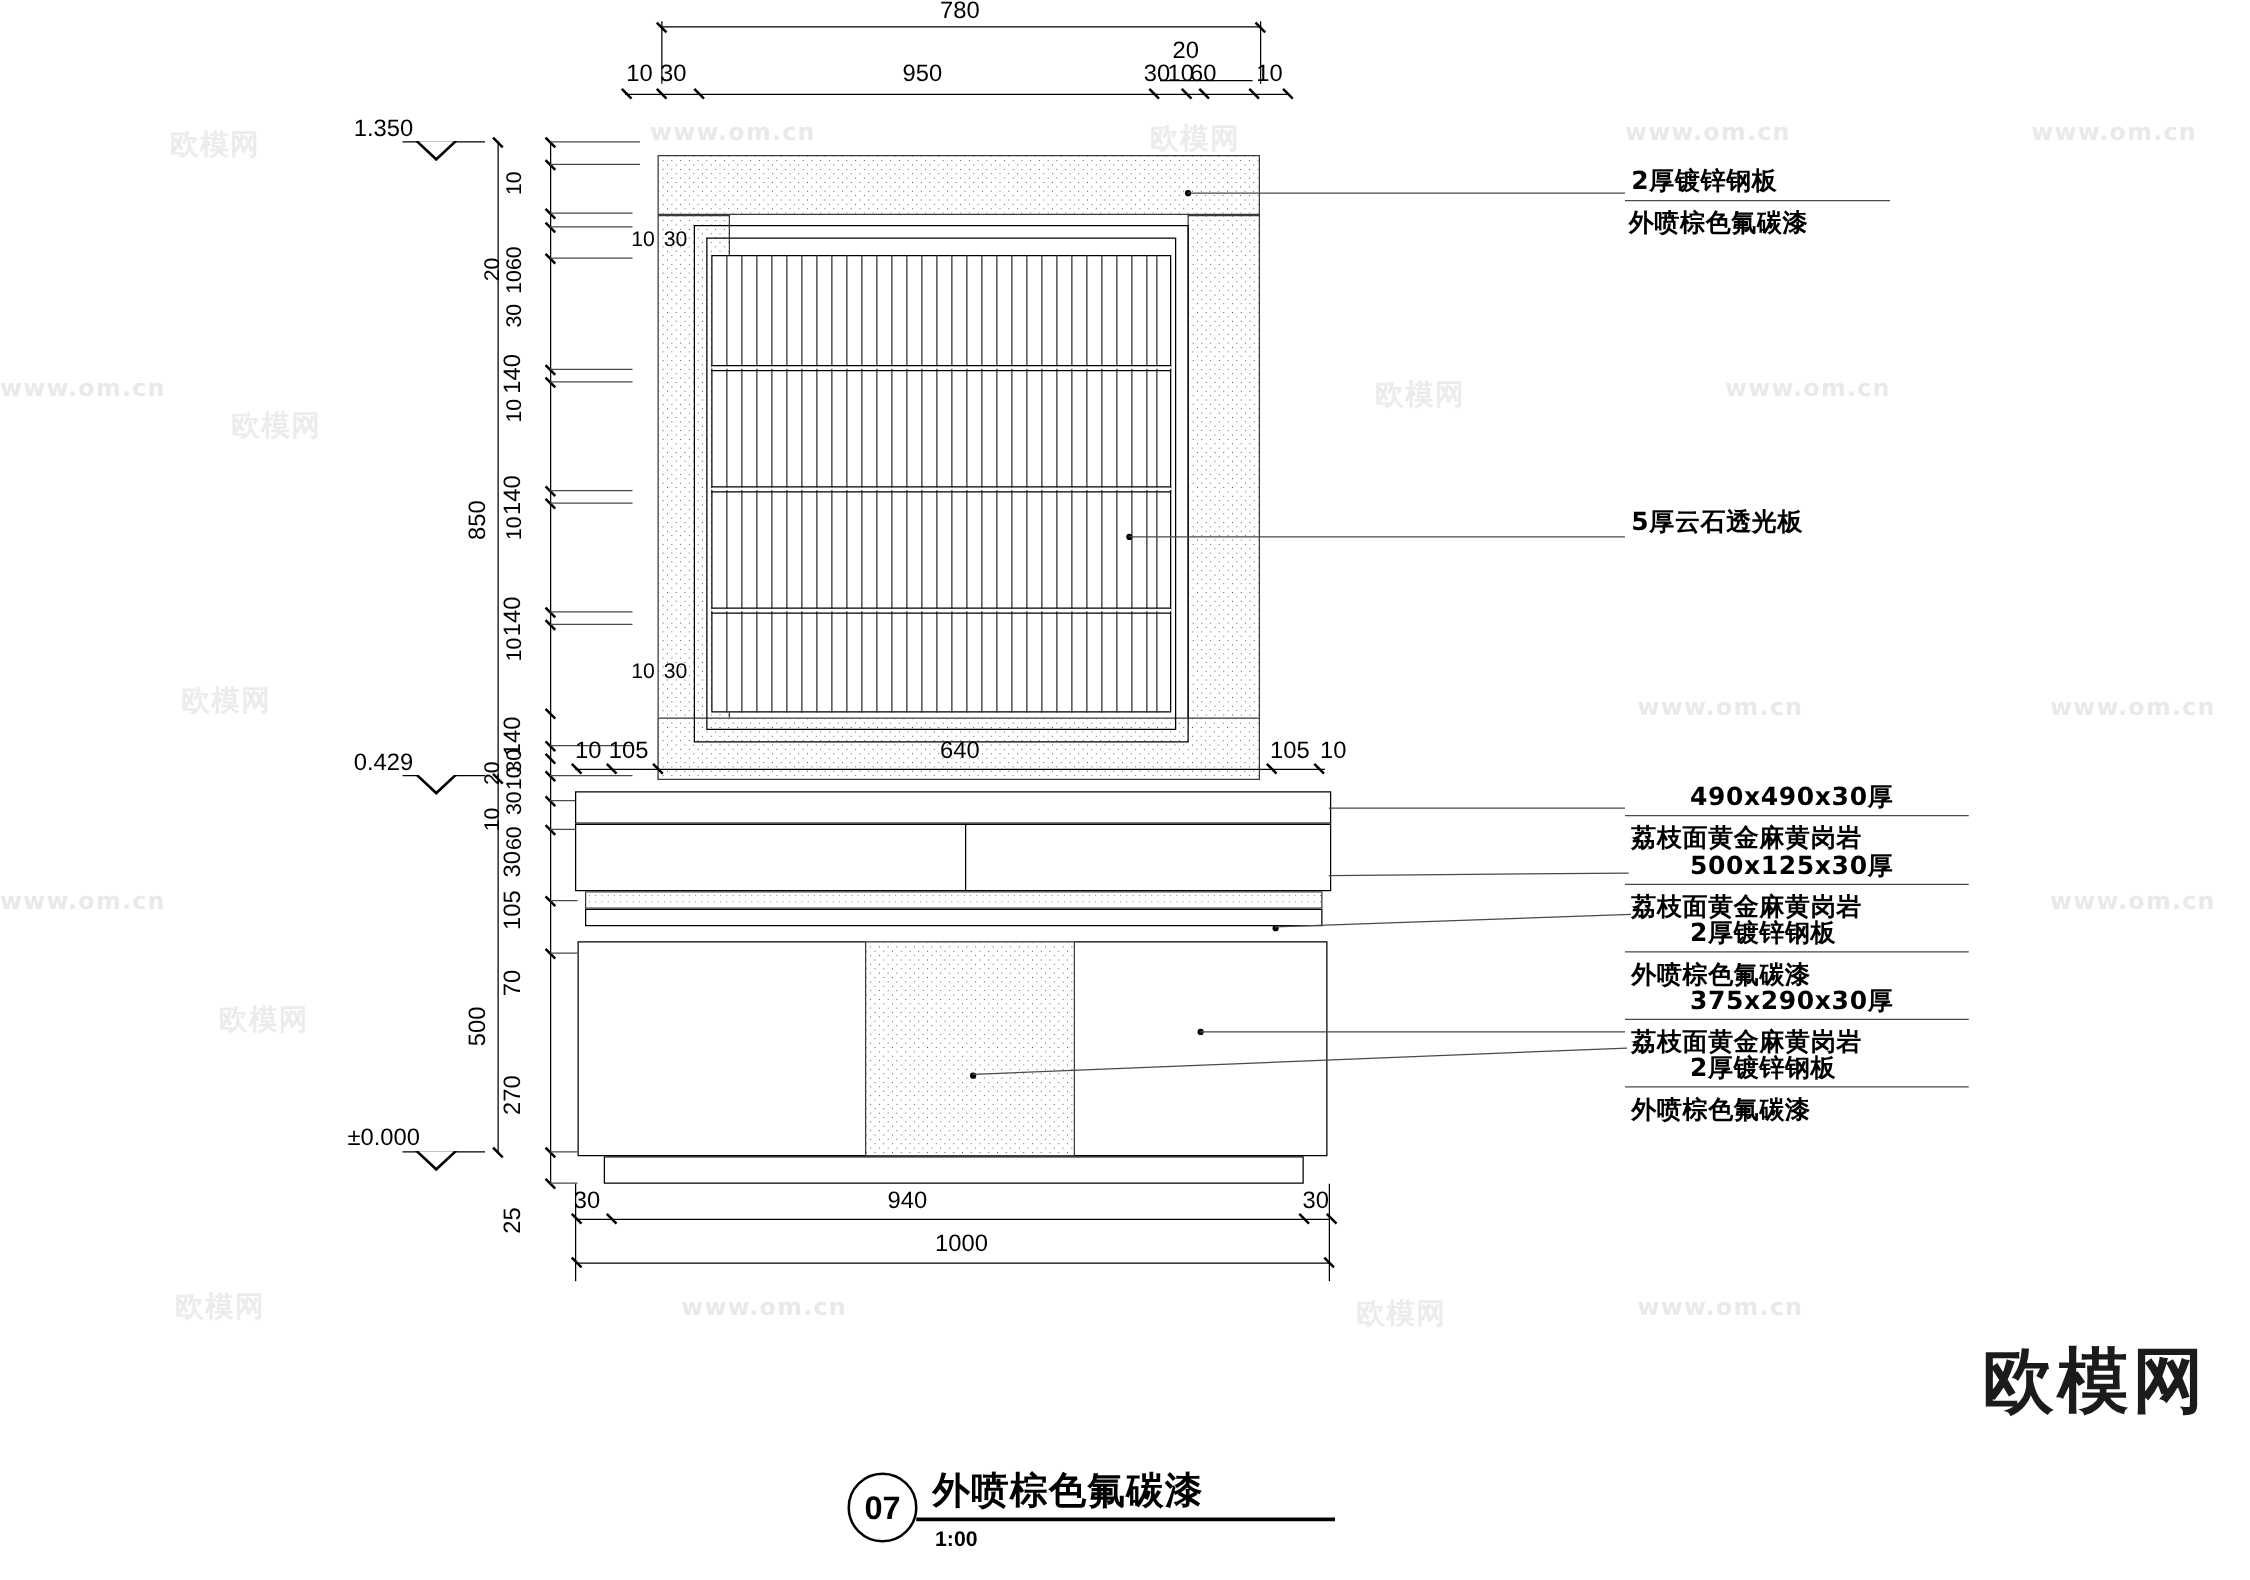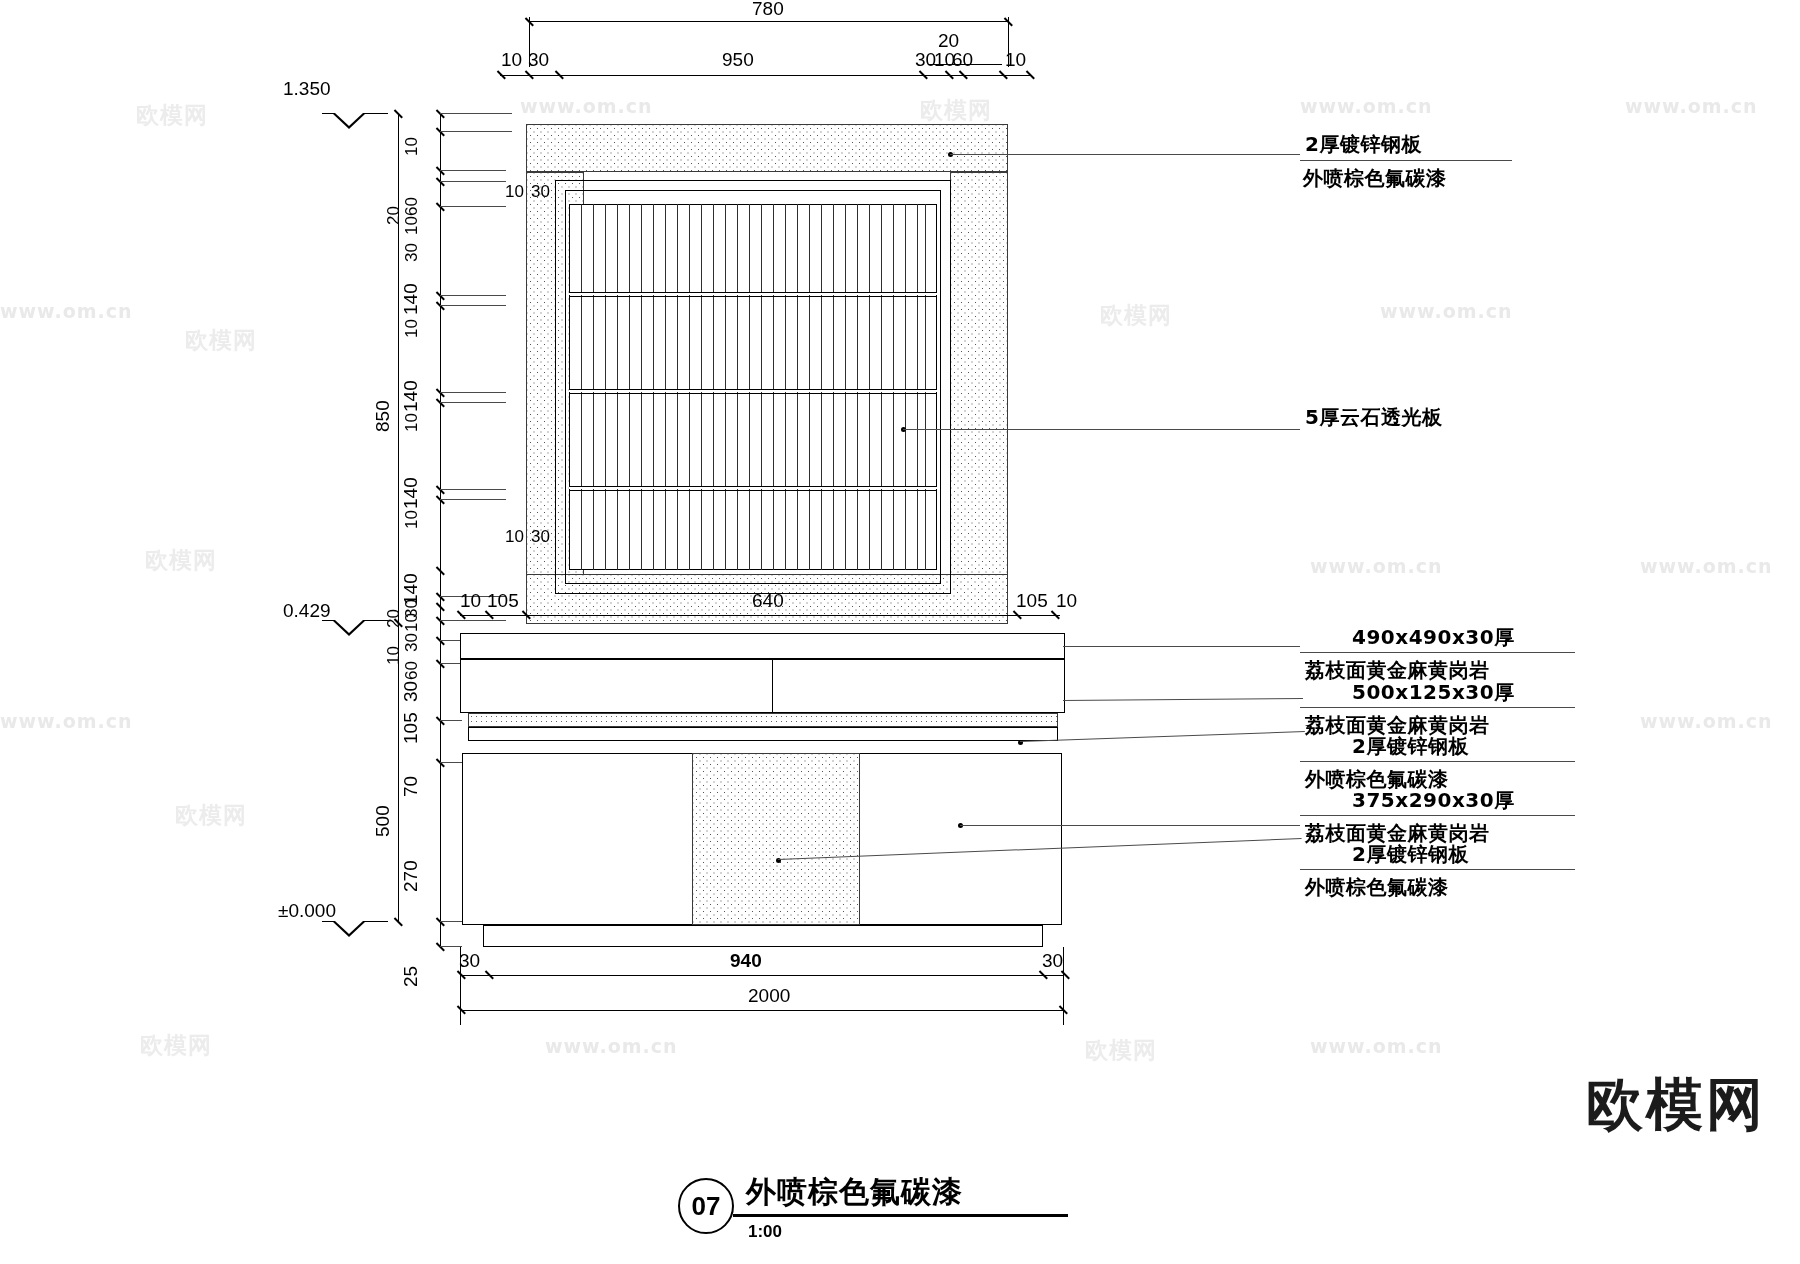--- a/index.html
+++ b/index.html
@@ -245,21 +245,21 @@
   <div class="tick" style="left:1025px; top:74px;"></div>
 
   <div class="dim" style="left:501px; top:49px;">10</div>
   <div class="dim" style="left:528px; top:49px;">30</div>
   <div class="dim" style="left:722px; top:49px;">950</div>
   <div class="dim" style="left:915px; top:49px;">30</div>
   <div class="dim" style="left:934px; top:49px;">10</div>
   <div class="dim" style="left:952px; top:49px;">60</div>
   <div class="dim" style="left:1005px; top:49px;">10</div>
 
-  <div class="lvl-txt" style="left:283px; top:78px;">1.350</div>
+  <div class="lvl-txt" style="left:283px; top:93px;">1.350</div>
   <div class="ln h blk" style="left:322px; top:113px; width:66px;"></div>
   <div class="lvl-tri" style="left:332px; top:113px;">
       <span class="inner"></span>
     </div>
 
   <div class="lvl-txt" style="left:283px; top:600px;">0.429</div>
   <div class="ln h blk" style="left:322px; top:620px; width:66px;"></div>
   <div class="lvl-tri" style="left:332px; top:620px;">
       <span class="inner"></span>
     </div>
@@ -440,29 +440,29 @@
   <div class="rect stipple" style="left:692px; top:753px; width:168px; height:172px;"></div>
 
   <div class="rect blk" style="left:483px; top:925px; width:560px; height:22px; background:#fff;"></div>
 
   <div class="ln h blk" style="left:460px; top:975px; width:604px;"></div>
   <div class="tick" style="left:456px; top:974px;"></div>
   <div class="tick" style="left:484px; top:974px;"></div>
   <div class="tick" style="left:1038px; top:974px;"></div>
   <div class="tick" style="left:1060px; top:974px;"></div>
   <div class="dim" style="left:459px; top:950px;">30</div>
-  <div class="dim" style="left:730px; top:950px;font-weight:bold;">940</div>
+  <div class="dim" style="left:710px; top:950px;">940</div>
   <div class="dim" style="left:1042px; top:950px;">30</div>
 
   <div class="ln h blk" style="left:460px; top:1010px; width:604px;"></div>
   <div class="ln v blk" style="left:460px; top:947px; height:78px;"></div>
   <div class="ln v blk" style="left:1063px; top:947px; height:78px;"></div>
   <div class="tick" style="left:456px; top:1009px;"></div>
   <div class="tick" style="left:1058px; top:1009px;"></div>
-  <div class="dim" style="left:748px; top:985px;">2000</div>
+  <div class="dim" style="left:748px; top:985px;">1000</div>
 
   <div class="ldot" style="left:948px; top:152px;"></div>
   <div class="ln h" style="left:950px; top:154px; width:350px;"></div>
   <div class="note" style="left:1305px; top:131px;">2厚镀锌钢板</div>
   <div class="ln h" style="left:1300px; top:160px; width:212px;"></div>
   <div class="note" style="left:1303px; top:165px;">外喷棕色氟碳漆</div>
 
   <div class="ldot" style="left:901px; top:427px;"></div>
   <div class="ln h" style="left:903px; top:429px; width:397px;"></div>
   <div class="note" style="left:1305px; top:404px;">5厚云石透光板</div>

